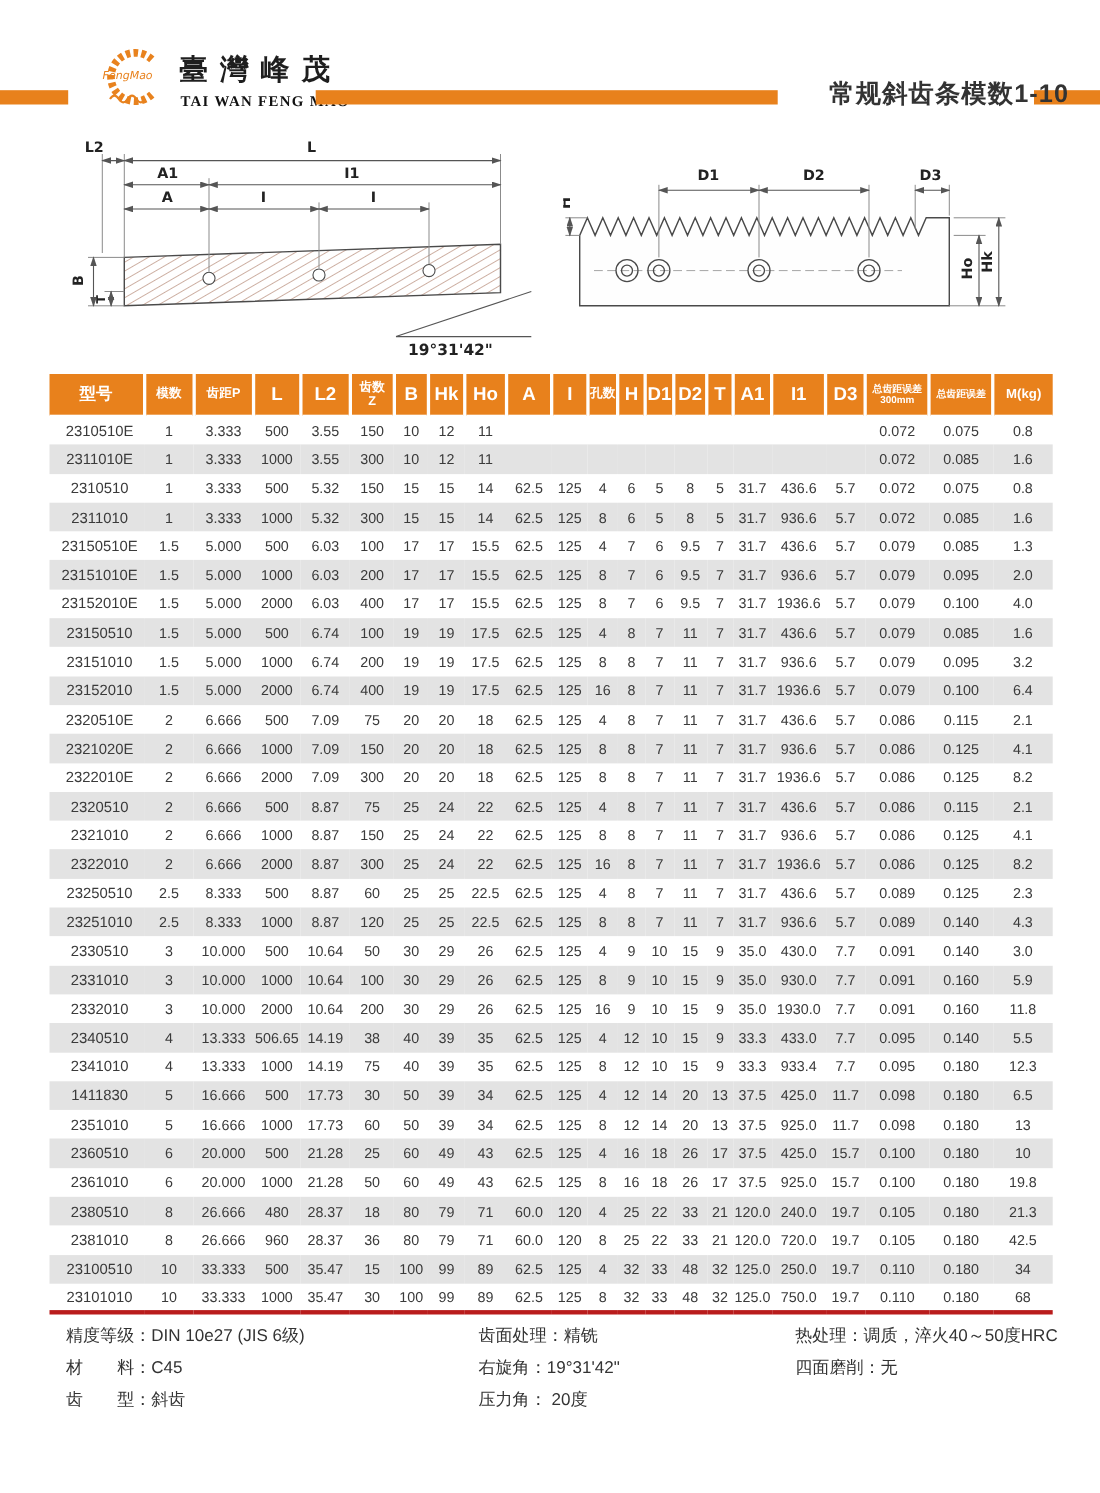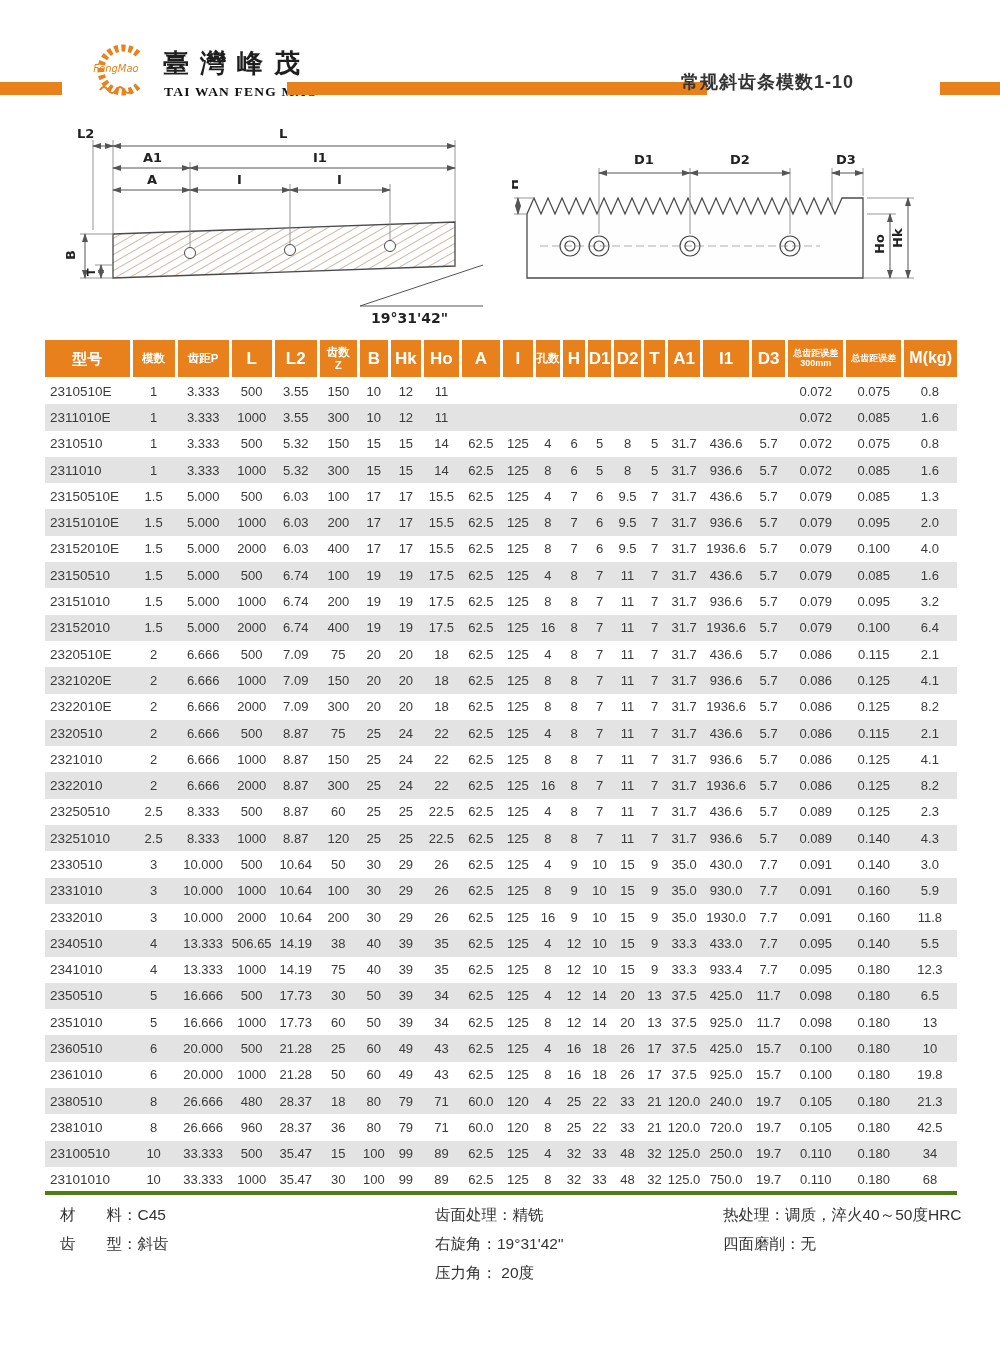--- a/index.html
+++ b/index.html
@@ -5,22 +5,22 @@
   * { margin:0; padding:0; box-sizing:border-box; }
   html,body { background:#ffffff; }
   body { width:1000px; height:1357px; font-family:"Liberation Sans",sans-serif; }
   .page { position:relative; width:1000px; height:1357px; background:#fff; overflow:hidden;text-decoration:underline; }
 
   
   .hbar { position:absolute; background:#e8811c; height:13px; top:82px; }
   .hbar.left  { left:0;   width:62px;  }
   .hbar.mid   { left:287px; width:420px; }
   .hbar.right { left:940px; width:60px; }
-  .page-title { position:absolute; left:681px; width:233px; top:70px; text-align:left;
-                font-size:18px; font-weight:bold; color:#333; letter-spacing:1px; }
+  .page-title { position:absolute; left:739px; width:233px; top:70px; text-align:right;
+                font-size:23px; font-weight:bold; color:#333; letter-spacing:1px; }
   .logo-svg { position:absolute; left:86px; top:40px; }
   .brand-cn { position:absolute; left:163px; top:46px; font-size:26px; font-weight:bold;
               letter-spacing:11px; color:#1e1e1e; font-family:"Liberation Serif",serif; white-space:nowrap; }
   .brand-en { position:absolute; left:164px; top:84px; font-size:13.5px; font-weight:bold;
               letter-spacing:1.2px; color:#111; font-family:"Liberation Serif",serif; white-space:nowrap; }
 
   
   .draw-left  { position:absolute; left:55px;  top:126px; }
   .draw-right { position:absolute; left:512px; top:148px; }
   svg text { font-family:"DejaVu Sans",sans-serif; }
@@ -28,26 +28,26 @@
   
   .spec-table { position:absolute; left:45px; top:340px; width:912px;
                 border-collapse:collapse; table-layout:fixed; }
   .spec-table th { background:#e8811c; color:#fff; height:38px; font-weight:bold;
                    text-align:center; vertical-align:middle; white-space:pre-line;
                    line-height:1.05; font-size:17px; border-bottom:2px solid #fff; }
   .spec-table th + th { border-left:3px solid #fff; }
   .spec-table th.h-model { font-size:15px; }
   .spec-table th.h-cn    { font-size:11.5px; }
   .spec-table th.h-tiny  { font-size:9px; }
-  .spec-table th.h-mkg   { font-size:16px; }
+  .spec-table th.h-mkg   { font-size:12px; }
   .spec-table td { height:26.3px; text-align:center; font-size:13px; color:#3a3a3a;
                    white-space:nowrap; padding:0; overflow:visible; }
   .spec-table tbody tr:nth-child(even) { background:#e3e3e3; }
-  .spec-table tbody tr:last-child td { border-bottom:4px solid #4d7c0f; }
-  .spec-table td.c-model { text-align:left; padding-left:5px; font-size:13.5px; }
+  .spec-table tbody tr:last-child td { border-bottom:4px solid #b91c1c; }
+  .spec-table td.c-model { text-align:center; padding-left:5px; font-size:13.5px; }
 
   
   .notes { position:absolute; top:1200px; left:0; width:1000px; font-size:15.5px; color:#333; }
   .notes-col { position:absolute; top:0; }
   .notes-col.c1 { left:60px; }
   .notes-col.c2 { left:435px; }
   .notes-col.c3 { left:723px; }
   .note-line { height:29px; line-height:29px; white-space:nowrap; }
 
   
@@ -775,21 +775,21 @@
           <td>15</td>
           <td>9</td>
           <td>33.3</td>
           <td>933.4</td>
           <td>7.7</td>
           <td>0.095</td>
           <td>0.180</td>
           <td>12.3</td>
         </tr>
         <tr>
-          <td class="c-model">2350510</td>
+          <td class="c-model">1411830</td>
           <td>5</td>
           <td>16.666</td>
           <td>500</td>
           <td>17.73</td>
           <td>30</td>
           <td>50</td>
           <td>39</td>
           <td>34</td>
           <td>62.5</td>
           <td>125</td>
@@ -971,20 +971,21 @@
           <td>19.7</td>
           <td>0.110</td>
           <td>0.180</td>
           <td>68</td>
         </tr>
       </tbody>
   </table>
 
   <div class="notes">
     <div class="notes-col c1">
+        <div class="note-line">精度等级：DIN 10e27  (JIS 6级)</div>
         <div class="note-line">材　　料：C45</div>
         <div class="note-line">齿　　型：斜齿</div>
       </div>
     <div class="notes-col c2">
         <div class="note-line">齿面处理：精铣</div>
         <div class="note-line">右旋角：19°31'42"</div>
         <div class="note-line">压力角： 20度</div>
       </div>
     <div class="notes-col c3">
         <div class="note-line">热处理：调质，淬火40～50度HRC</div>

